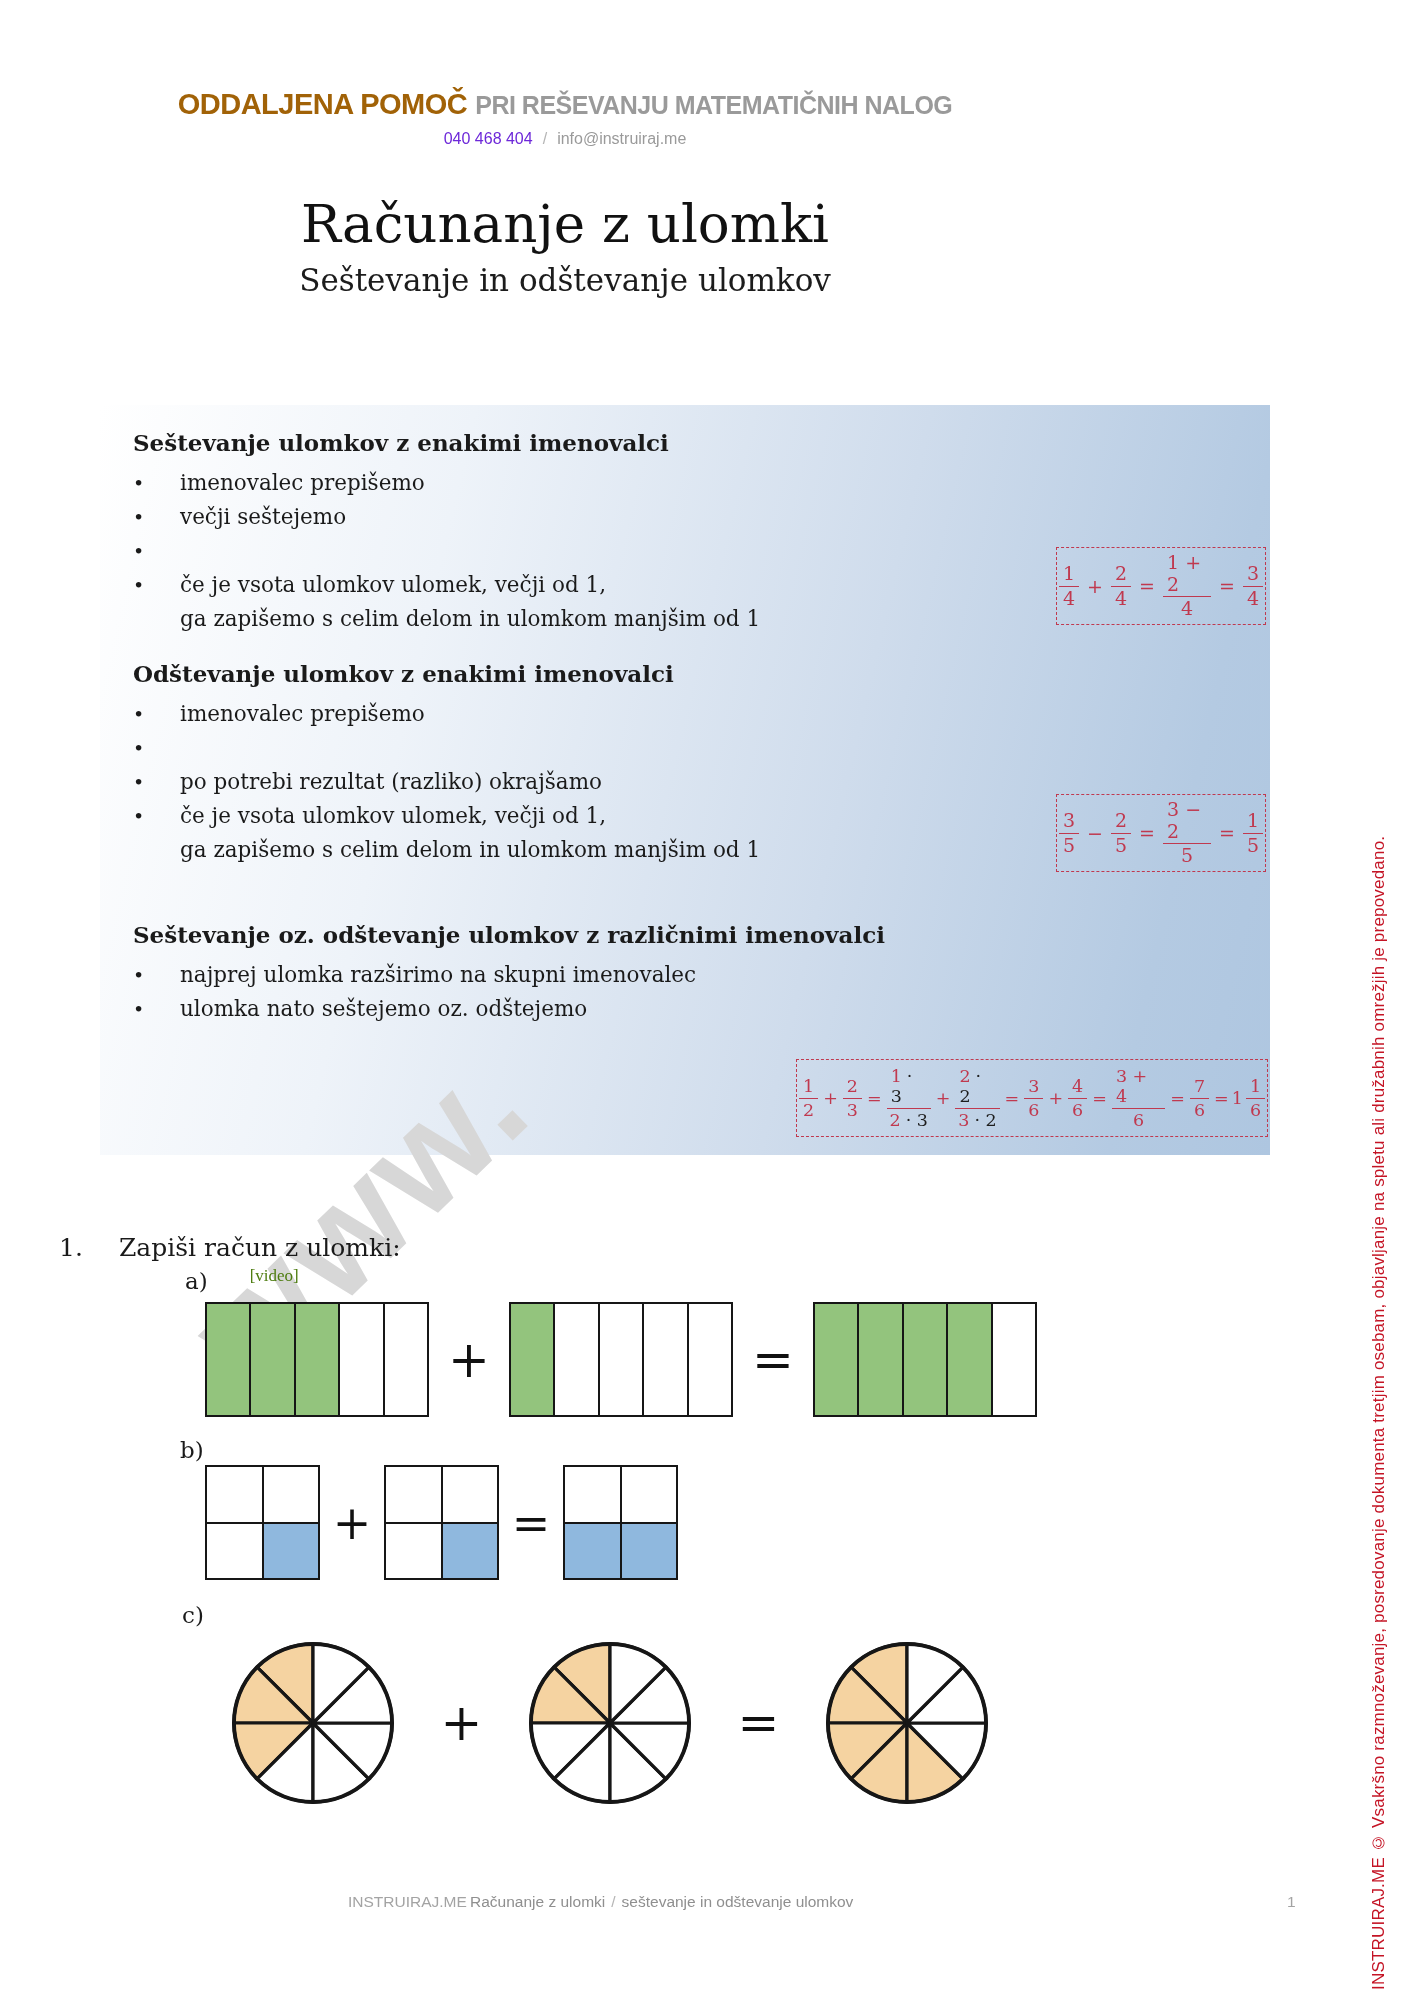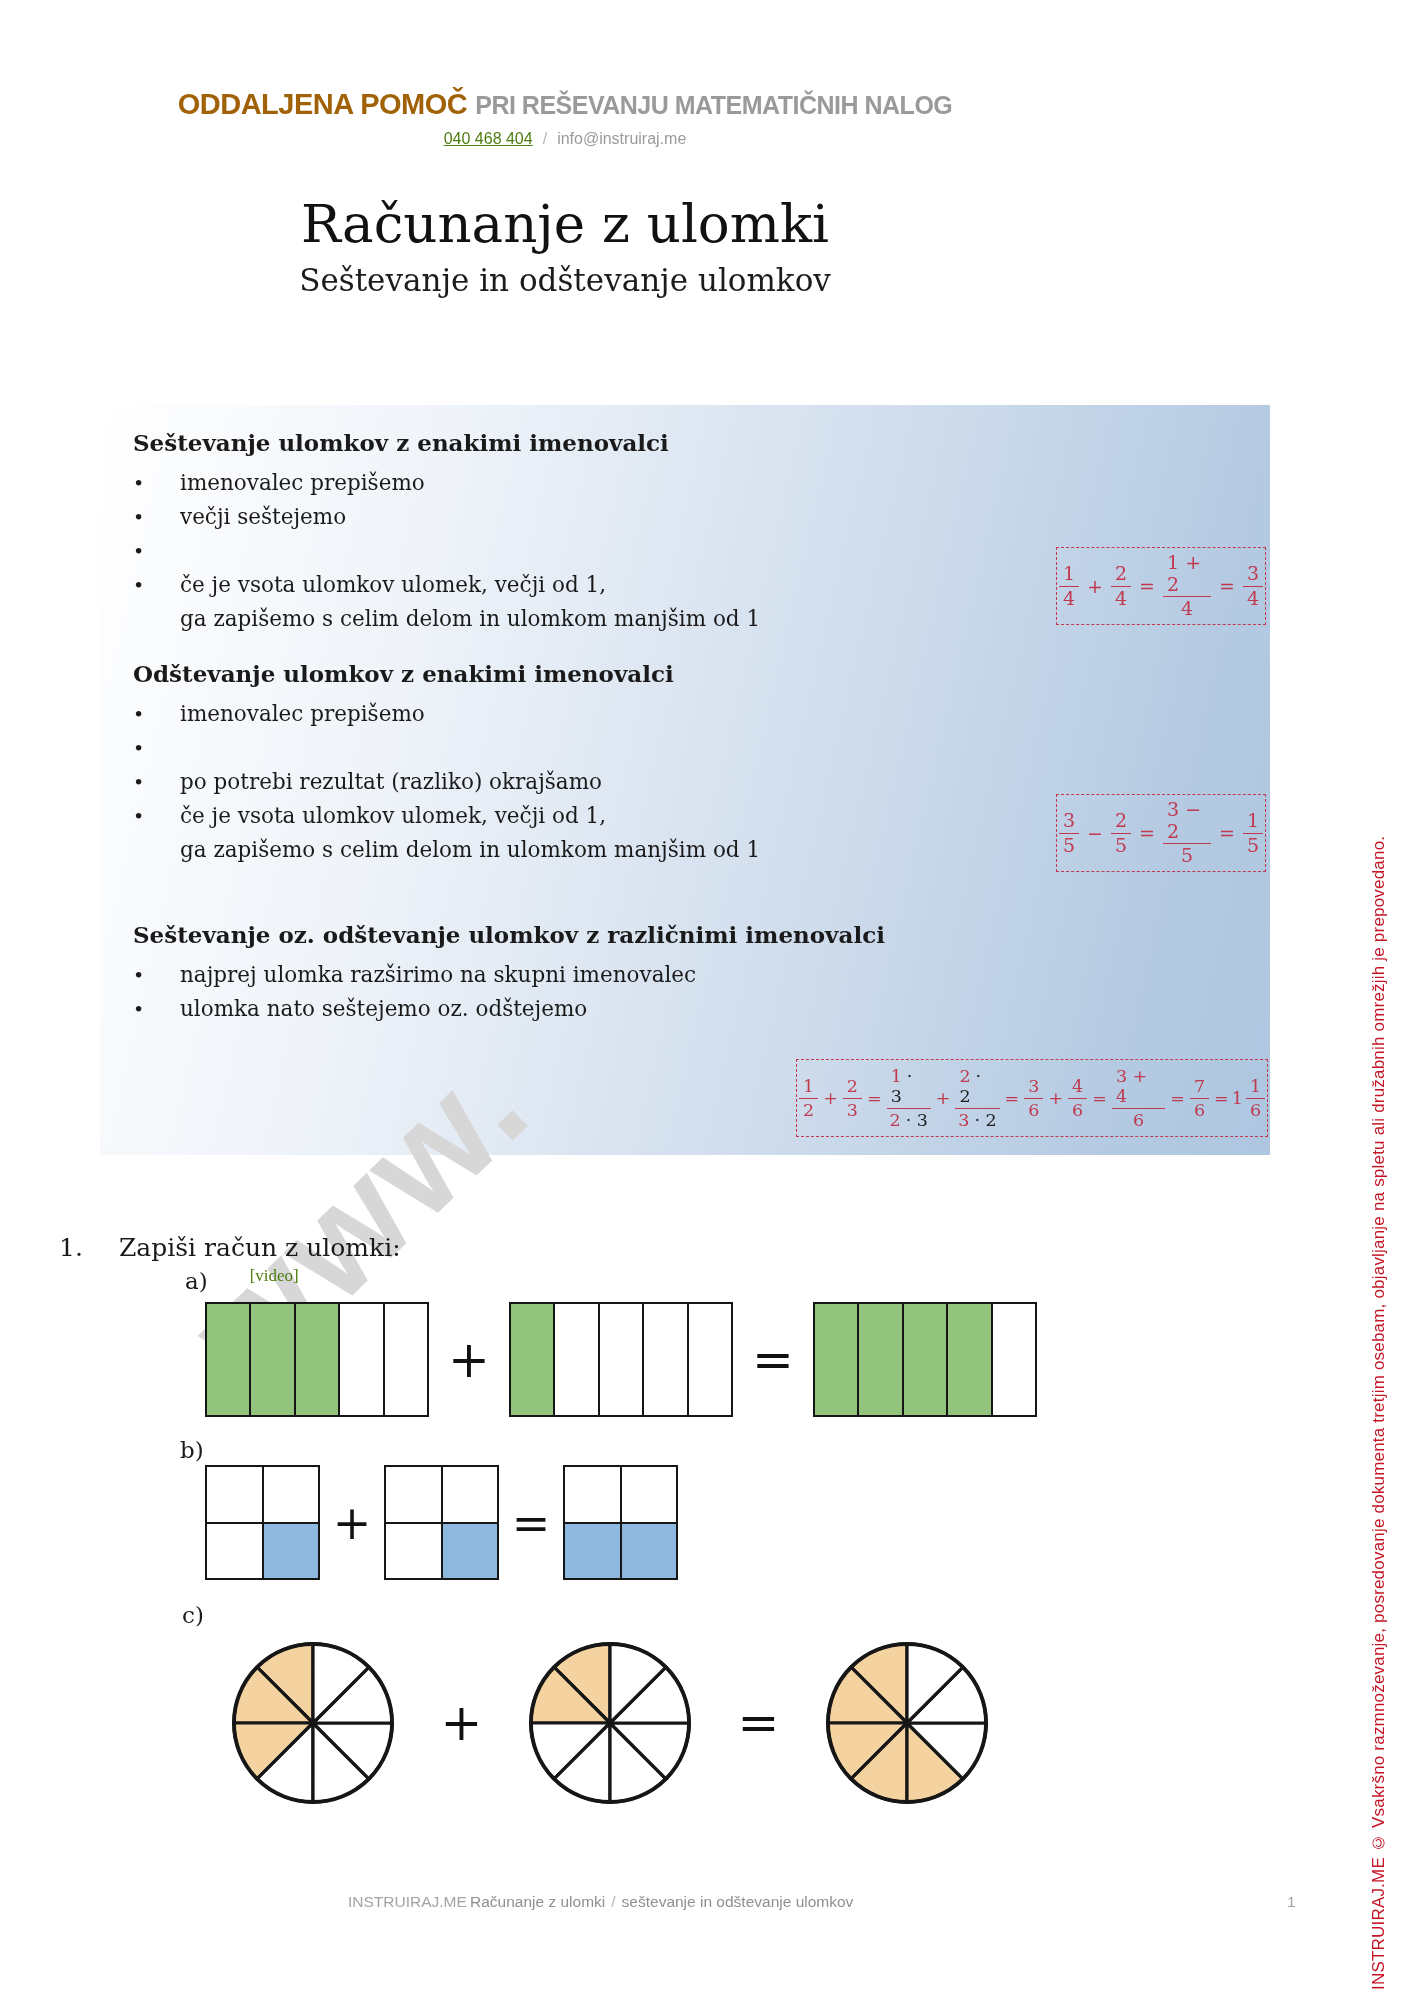--- a/index.html
+++ b/index.html
@@ -6,21 +6,21 @@
   body{width:1413px;height:2000px;position:relative;overflow:hidden;
        font-family:"DejaVu Serif", "Liberation Serif", serif;color:#1a1a1a;}
 
   
   .doc-header{position:absolute;top:88px;left:0;width:1130px;text-align:center;
               font-family:"Liberation Sans", sans-serif;}
   .brand-line{font-size:29px;font-weight:bold;letter-spacing:-0.5px;}
   .brand{color:#a16207;}
   .tagline{color:#9a9a9a;font-size:25px;margin-left:8px;}
   .contact-line{margin-top:9px;font-size:16px;color:#9a9a9a;}
-  .phone{color:#4d7c0f;text-decoration:underline;}
+  .phone{color:#6d28d9;}
   .contact-sep{margin:0 10px;color:#b5b5b5;}
 
   
   .page-title{position:absolute;top:193px;left:0;width:1130px;text-align:center;
               font-size:53px;color:#111;}
   .page-subtitle{position:absolute;top:262px;left:0;width:1130px;text-align:center;
               font-size:31px;color:#1c1c1c;}
 
   
   .info-panel{position:absolute;left:100px;top:405px;width:1170px;height:750px;

